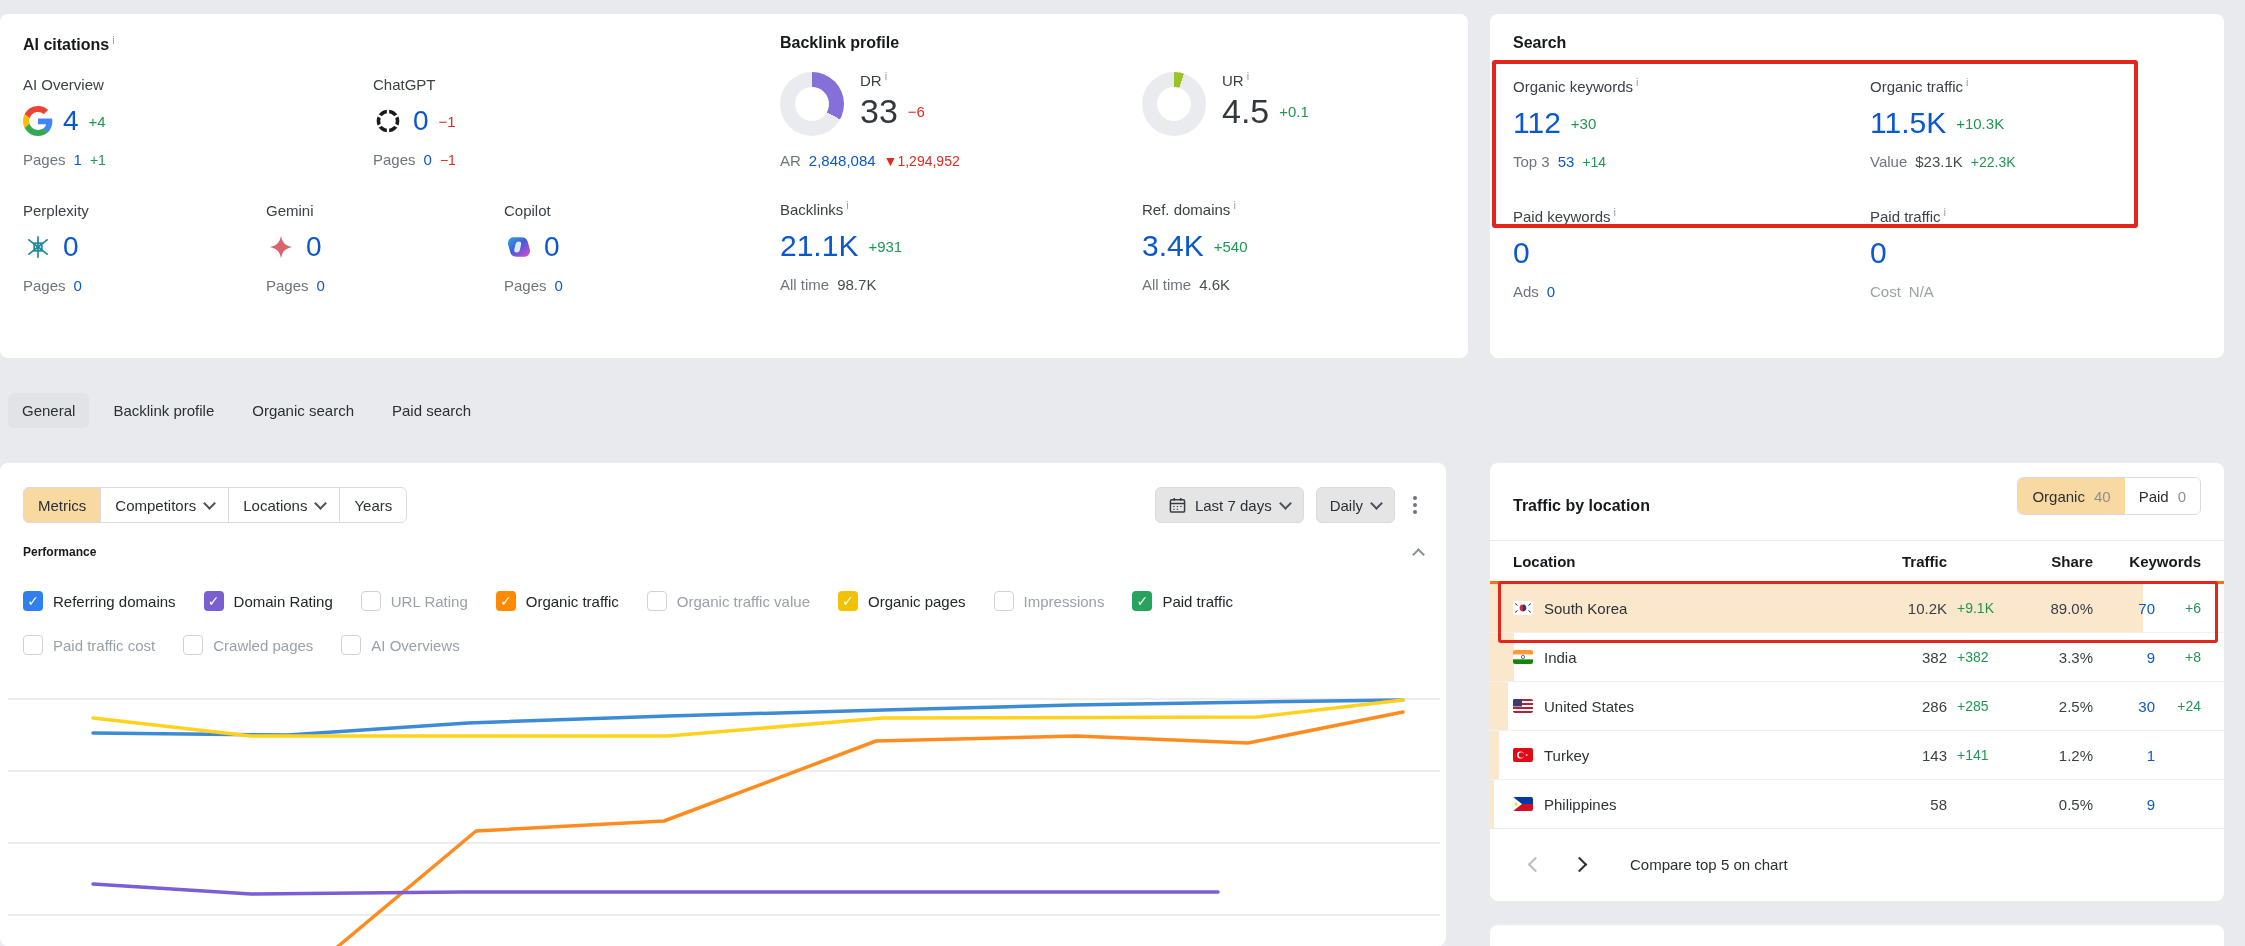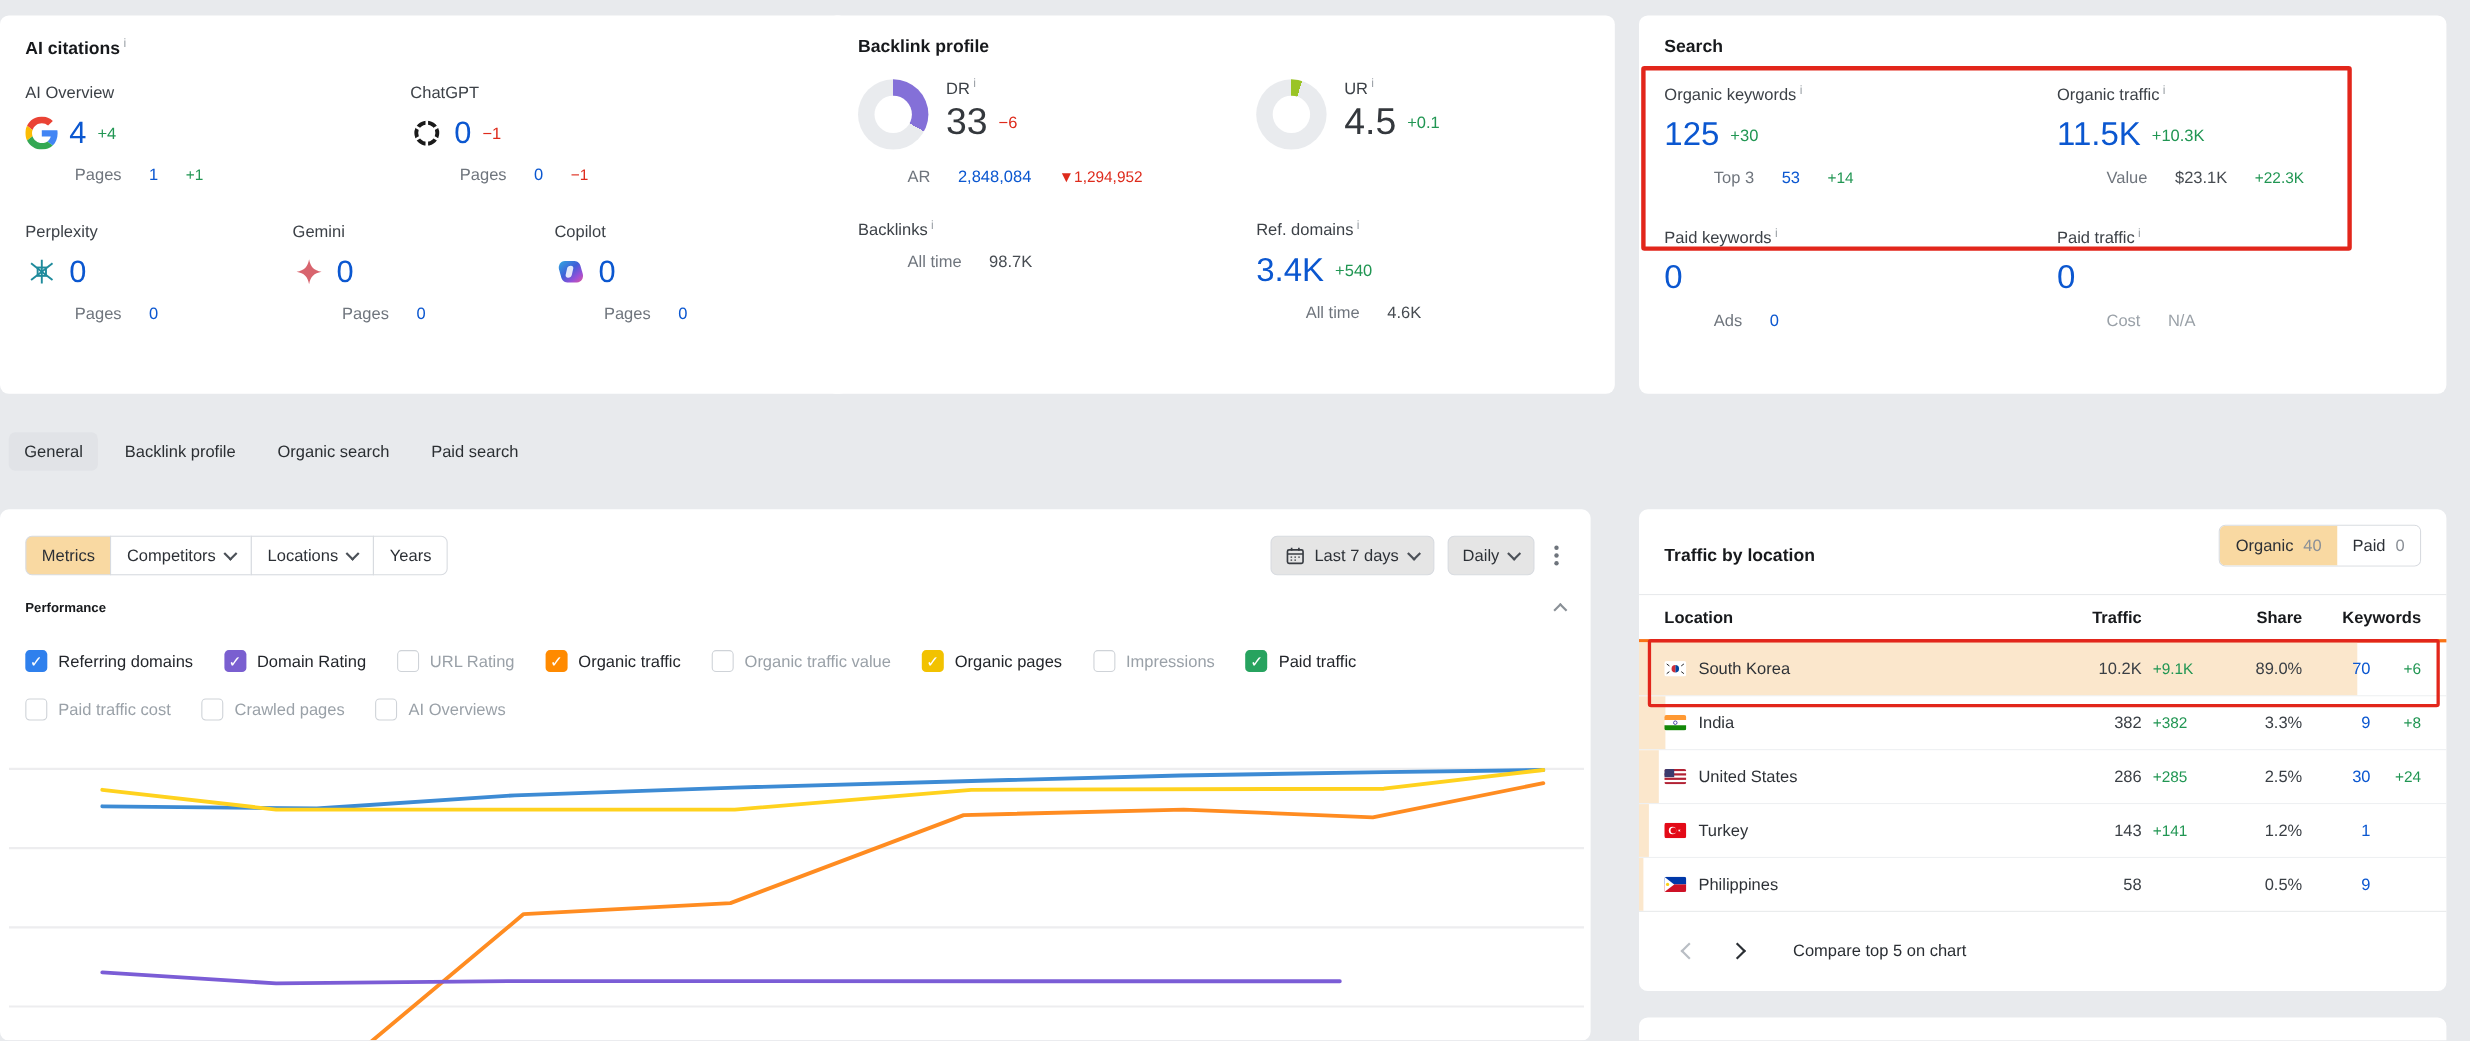--- a/index.html
+++ b/index.html
@@ -9,21 +9,21 @@
 
   
   .card-title{font-size:16px;font-weight:700;color:#17191c;}
   sup.info{font-size:11px;color:#9aa0a6;font-weight:400;margin-left:3px;}
   .metric-label{font-size:15px;color:#3c4147;}
   .metric-value{font-size:28px;font-weight:500;color:#0b57d0;}
   .metric-value.dark{color:#34383d;font-size:34px;}
   .delta{font-size:15px;font-weight:500;}
   .delta.up{color:#219653;}
   .delta.down{color:#de2b1c;}
-  .sub-line{font-size:15px;color:#6f757d;display:flex;gap:25px;align-items:baseline;margin-left:45px;}
+  .sub-line{font-size:15px;color:#6f757d;display:flex;gap:8px;align-items:baseline;}
   .sub-line .blue{color:#0b57d0;}
   .sub-line .dark{color:#474c52;}
   .sub-line .muted{color:#9aa1a8;}
 
   
   #card-ai{left:0;top:14px;width:771px;height:344px;padding:20px 0 0 23px;box-sizing:border-box;}
   #card-backlink{left:752px;top:14px;width:716px;height:344px;padding:20px 0 0 28px;box-sizing:border-box;}
   #card-search{left:1490px;top:14px;width:734px;height:344px;padding:20px 0 0 23px;box-sizing:border-box;}
 
   .tile-row{display:flex;margin-top:22px;}
@@ -263,20 +263,24 @@
               <span class="delta up">+0.1</span>
             </div>
           </div>
         </div>
       </div>
     </div>
 
     <div class="tile-row second" style="margin-top:30px">
       <div class="tile" style="width:362px">
         <span class="metric-label"><span>Backlinks</span><sup class="info">i</sup></span>
+        <div class="value-row">
+          <span class="metric-value" style="font-size:30px">21.1K</span>
+          <span class="delta up">+931</span>
+        </div>
         <div class="sub-line">
             <span>All time</span>
             <span class="dark">98.7K</span>
           </div>
       </div>
       <div class="tile">
         <span class="metric-label"><span>Ref. domains</span><sup class="info">i</sup></span>
         <div class="value-row">
           <span class="metric-value" style="font-size:30px">3.4K</span>
           <span class="delta up">+540</span>
@@ -290,21 +294,21 @@
   </div>
 
   <div class="card" id="card-search">
     <div class="card-title">Search</div>
     <div class="annotation" id="search-red-box"></div>
 
     <div class="tile-row" style="margin-top:24px">
       <div class="tile" style="width:357px">
         <span class="metric-label"><span>Organic keywords</span><sup class="info">i</sup></span>
         <div class="value-row">
-          <span class="metric-value" style="font-size:30px">125</span>
+          <span class="metric-value" style="font-size:30px">112</span>
           <span class="delta up">+30</span>
         </div>
         <div class="sub-line">
             <span>Top 3</span>
             <span class="blue">53</span>
             <span class="delta up" style="font-size:14px">+14</span>
           </div>
       </div>
       <div class="tile">
         <span class="metric-label"><span>Organic traffic</span><sup class="info">i</sup></span>

